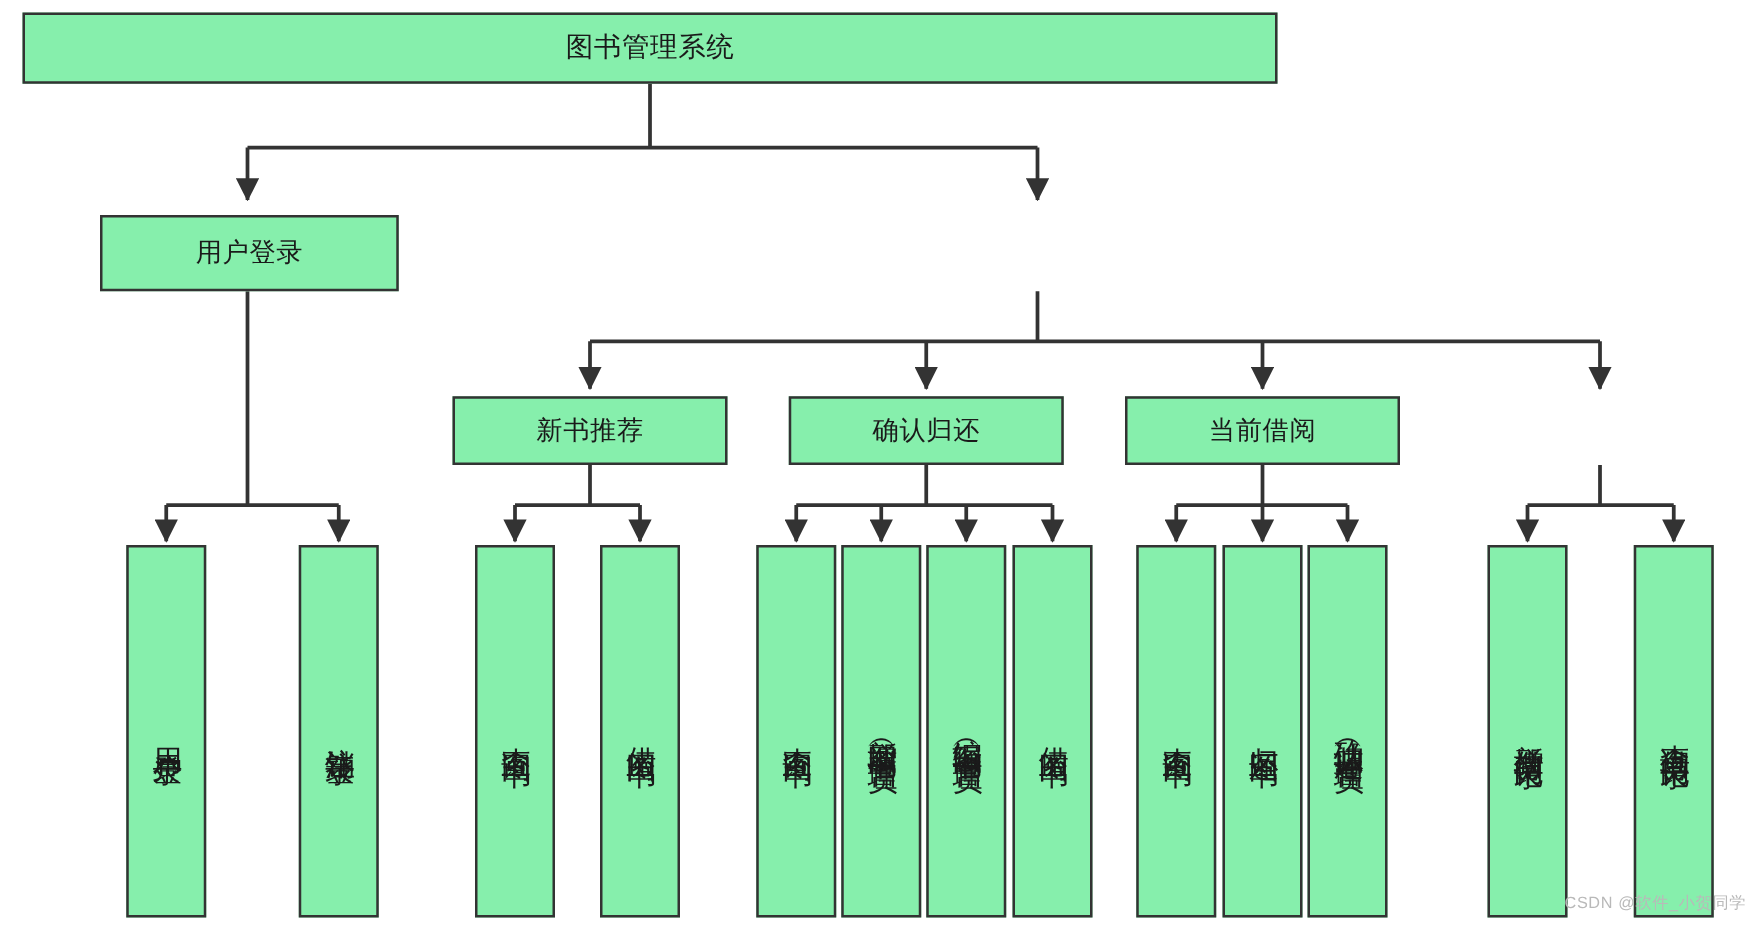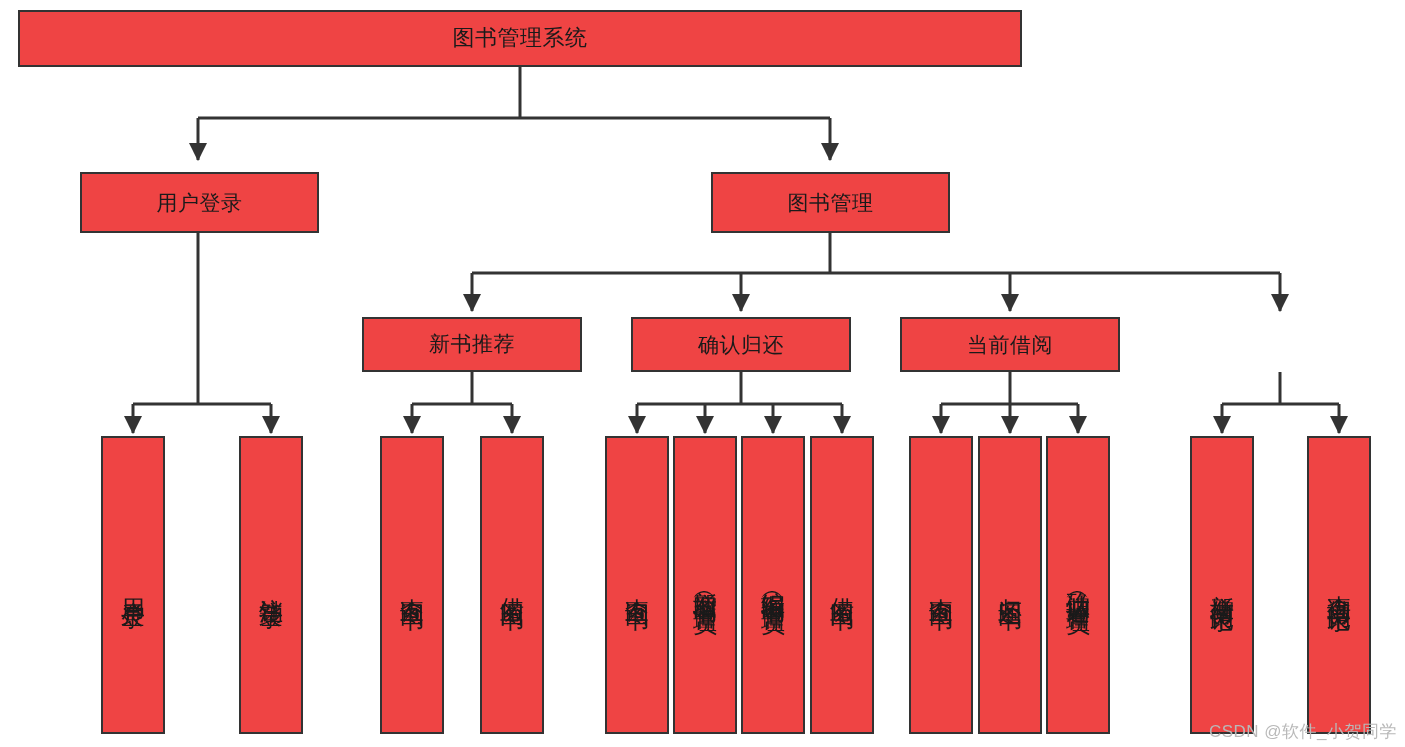--- a/index.html
+++ b/index.html
@@ -15,21 +15,21 @@
     width:1405px;height:747px;
   }
   #edges{
     position:absolute;left:0;top:0;
     width:1405px;height:747px;
     pointer-events:none;
   }
   .node{
     position:absolute;
     box-sizing:border-box;
-    background:#ef4444;
+    background:#86efac;
     border:2px solid #333333;
     display:flex;
     align-items:center;
     justify-content:center;
     color:#1a1a1a;
   }
   .node .label{
     display:block;
     white-space:pre;
     line-height:1.02;
@@ -49,22 +49,22 @@
   .node.vert .label{
     writing-mode:vertical-rl;
     text-orientation:upright;
     font-size:24px;
     line-height:1.0;
     letter-spacing:3px;
     text-align:center;
   }
   #watermark{
     position:absolute;
-    right:8px;bottom:4px;
-    font-size:17px;
+    right:8px;bottom:16px;
+    font-size:13px;
     color:#b9b9b9;
     white-space:pre;
     letter-spacing:0.5px;
     user-select:none;
   }
 </style>
 </head>
 <body>
 
 <div id="diagram">
@@ -119,23 +119,20 @@
     </g>
   </svg>
 
   <div class="node horiz root" style="left:18px;top:10px;width:1004px;height:57px;">
     <span class="label">图书管理系统</span>
   </div>
 
   <div class="node horiz" style="left:80px;top:172px;width:239px;height:61px;">
     <span class="label">用户登录</span>
   </div>
-  <div class="node horiz" style="left:711px;top:172px;width:239px;height:61px;">
-    <span class="label">图书管理</span>
-  </div>
 
   <div class="node horiz" style="left:362px;top:317px;width:220px;height:55px;font-family:Liberation Serif, serif;">
     <span class="label">新书推荐</span>
   </div>
   <div class="node horiz" style="left:631px;top:317px;width:220px;height:55px;">
     <span class="label">确认归还</span>
   </div>
   <div class="node horiz" style="left:900px;top:317px;width:220px;height:55px;">
     <span class="label">当前借阅</span>
   </div>

